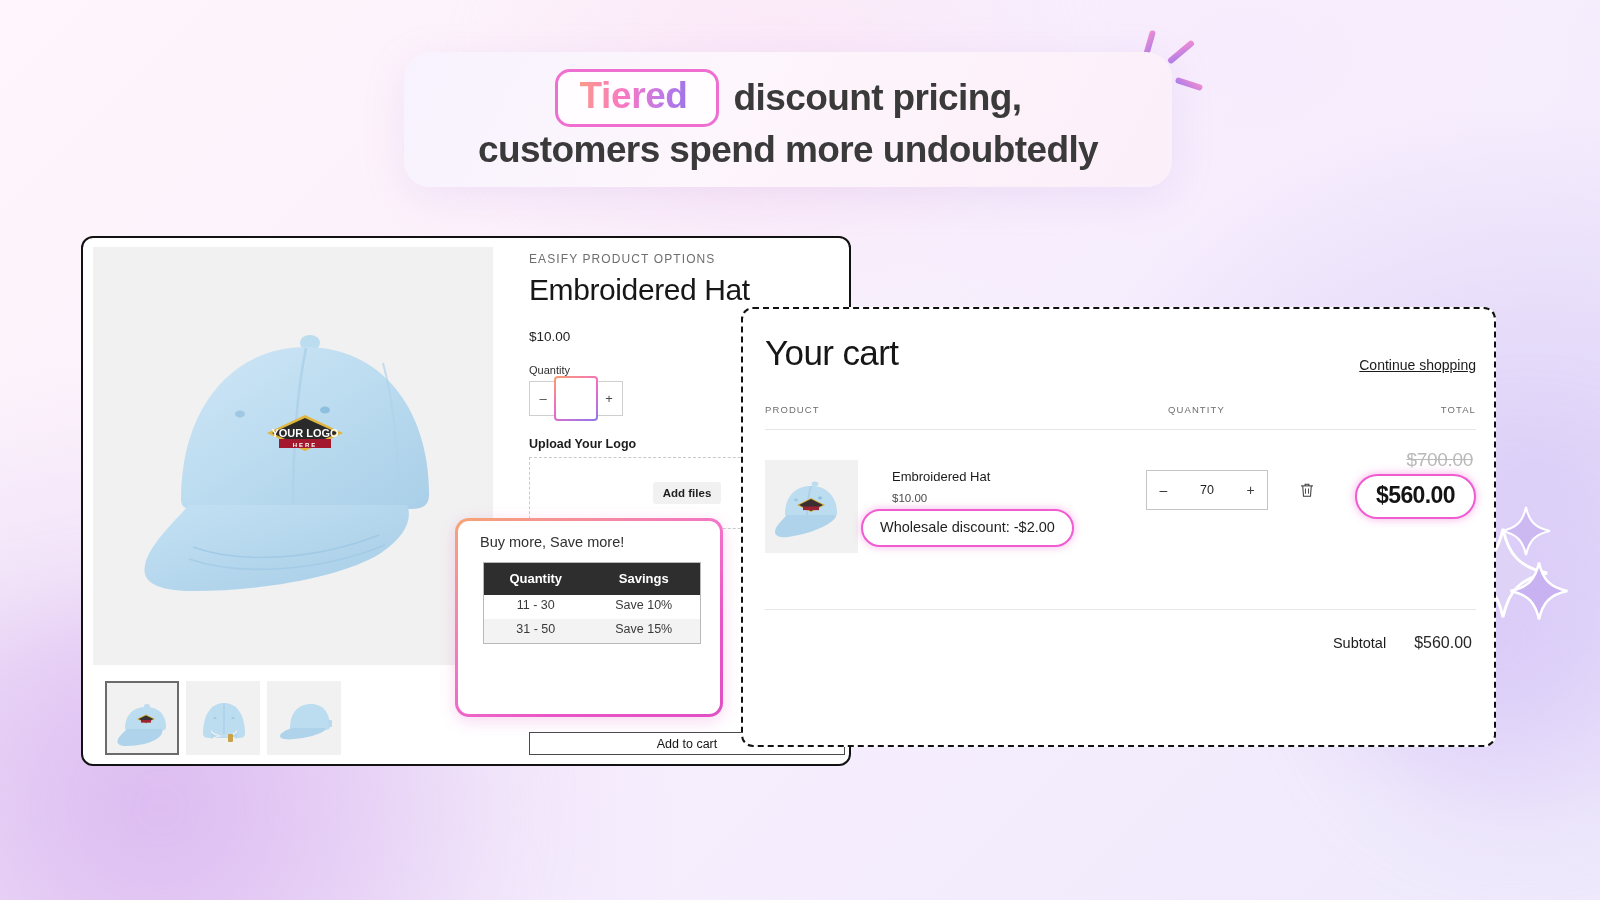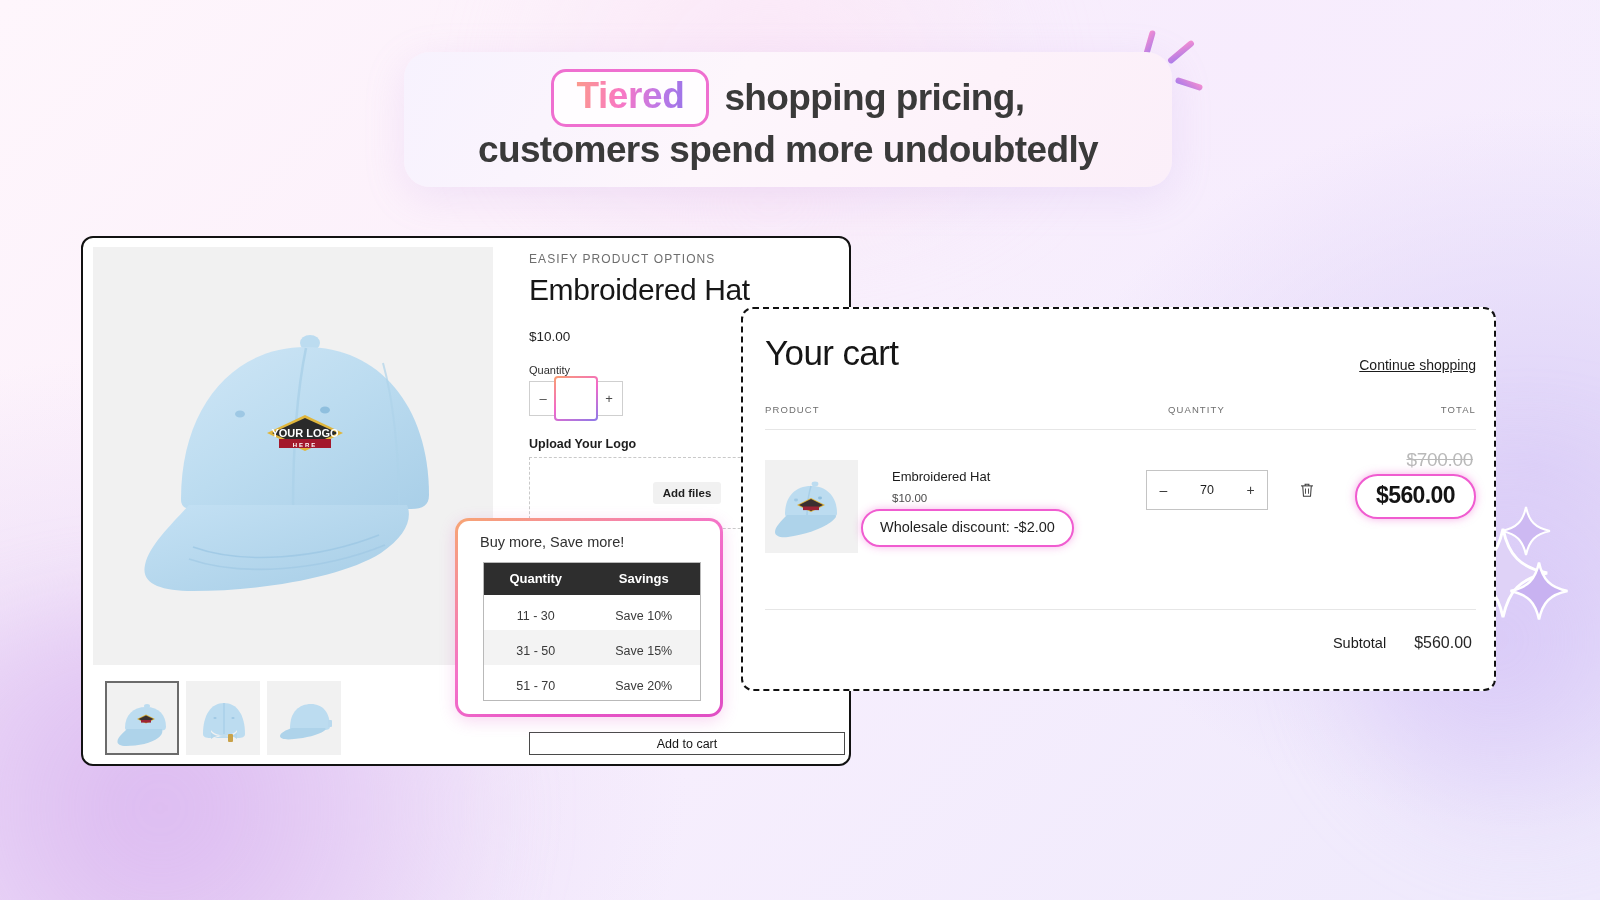--- a/index.html
+++ b/index.html
@@ -89,21 +89,21 @@
   .hl-plain {
     font-size: 37px;
     font-weight: bold;
     color: #3a3a3a;
     letter-spacing: -0.6px;
   }
   #tiered-chip {
     display: inline-flex;
     align-items: center;
     justify-content: center;
-    padding: 3px 22px 7px 22px;
+    padding: 3px 28px 7px 22px;
     margin-right: 15px;
     border: 3px solid #ef6fd0;
     border-radius: 15px;
     background: #fffdff;
   }
   #tiered-word {
     font-size: 37px;
     font-weight: bold;
     letter-spacing: -0.4px;
     background: linear-gradient(96deg, #fb9a8b 0%, #f977c4 42%, #c079e6 75%, #9b74e8 100%);
@@ -256,21 +256,21 @@
     font-size: 12.5px;
     color: #141414;
     font-family: "Liberation Sans", sans-serif;
     cursor: pointer;
   }
 
   
   #cart-panel {
     position: absolute;
     left: 741px; top: 307px;
-    width: 755px; height: 384px;
+    width: 755px; height: 440px;
     background: #ffffff;
     border: 2px dashed #111111;
     border-radius: 12px;
   }
   #cart-head {
     position: absolute;
     left: 22px; top: 24px;
     width: 711px;
     display: flex; align-items: flex-end; justify-content: space-between;
   }
@@ -411,21 +411,21 @@
     background: #2e2e2e;
     color: #ffffff;
     font-size: 13px;
     font-weight: bold;
     padding: 8px 0 9px 0;
     text-align: center;
   }
   #tier-table td {
     font-size: 12.5px;
     color: #3a3a3a;
-    padding: 14px 0 7px 0;
+    padding: 3px 0 7px 0;
     text-align: center;
   }
   #tier-table tr.alt td { background: #f3f3f3; }
   #tier-table th.th-qty, #tier-table td.td-qty { width: 104px; }
 </style>
 </head>
 <body>
 
 <div id="stage">
 
@@ -460,21 +460,21 @@
     <div class="dash" style="left:6px;  top:6px;  width:4px; height:18px; transform: rotate(-34deg);"></div>
     <div class="dash" style="left:0px;  top:28px; width:4px; height:16px; transform: rotate(-74deg);"></div>
   </div>
 
   <div id="headline-card">
     <div id="headline-text">
       <div class="hl-row hl-row-1">
         <span id="tiered-chip">
           <span id="tiered-word">Tiered</span>
         </span>
-        <span class="hl-plain">shopping pricing,</span>
+        <span class="hl-plain">discount pricing,</span>
       </div>
       <div class="hl-row">
         <span class="hl-plain">customers spend more undoubtedly</span>
       </div>
     </div>
   </div>
 
   <div id="product-card">
 
     <div id="gallery">
@@ -648,21 +648,17 @@
       </thead>
       <tbody>
         <tr>
           <td class="td-qty">11 - 30</td>
           <td>Save 10%</td>
         </tr>
         <tr class="alt">
           <td class="td-qty">31 - 50</td>
           <td>Save 15%</td>
         </tr>
-        <tr>
-          <td class="td-qty">51 - 70</td>
-          <td>Save 20%</td>
-        </tr>
       </tbody>
     </table>
   </div>
 
 </div>
 
 </body></html>

